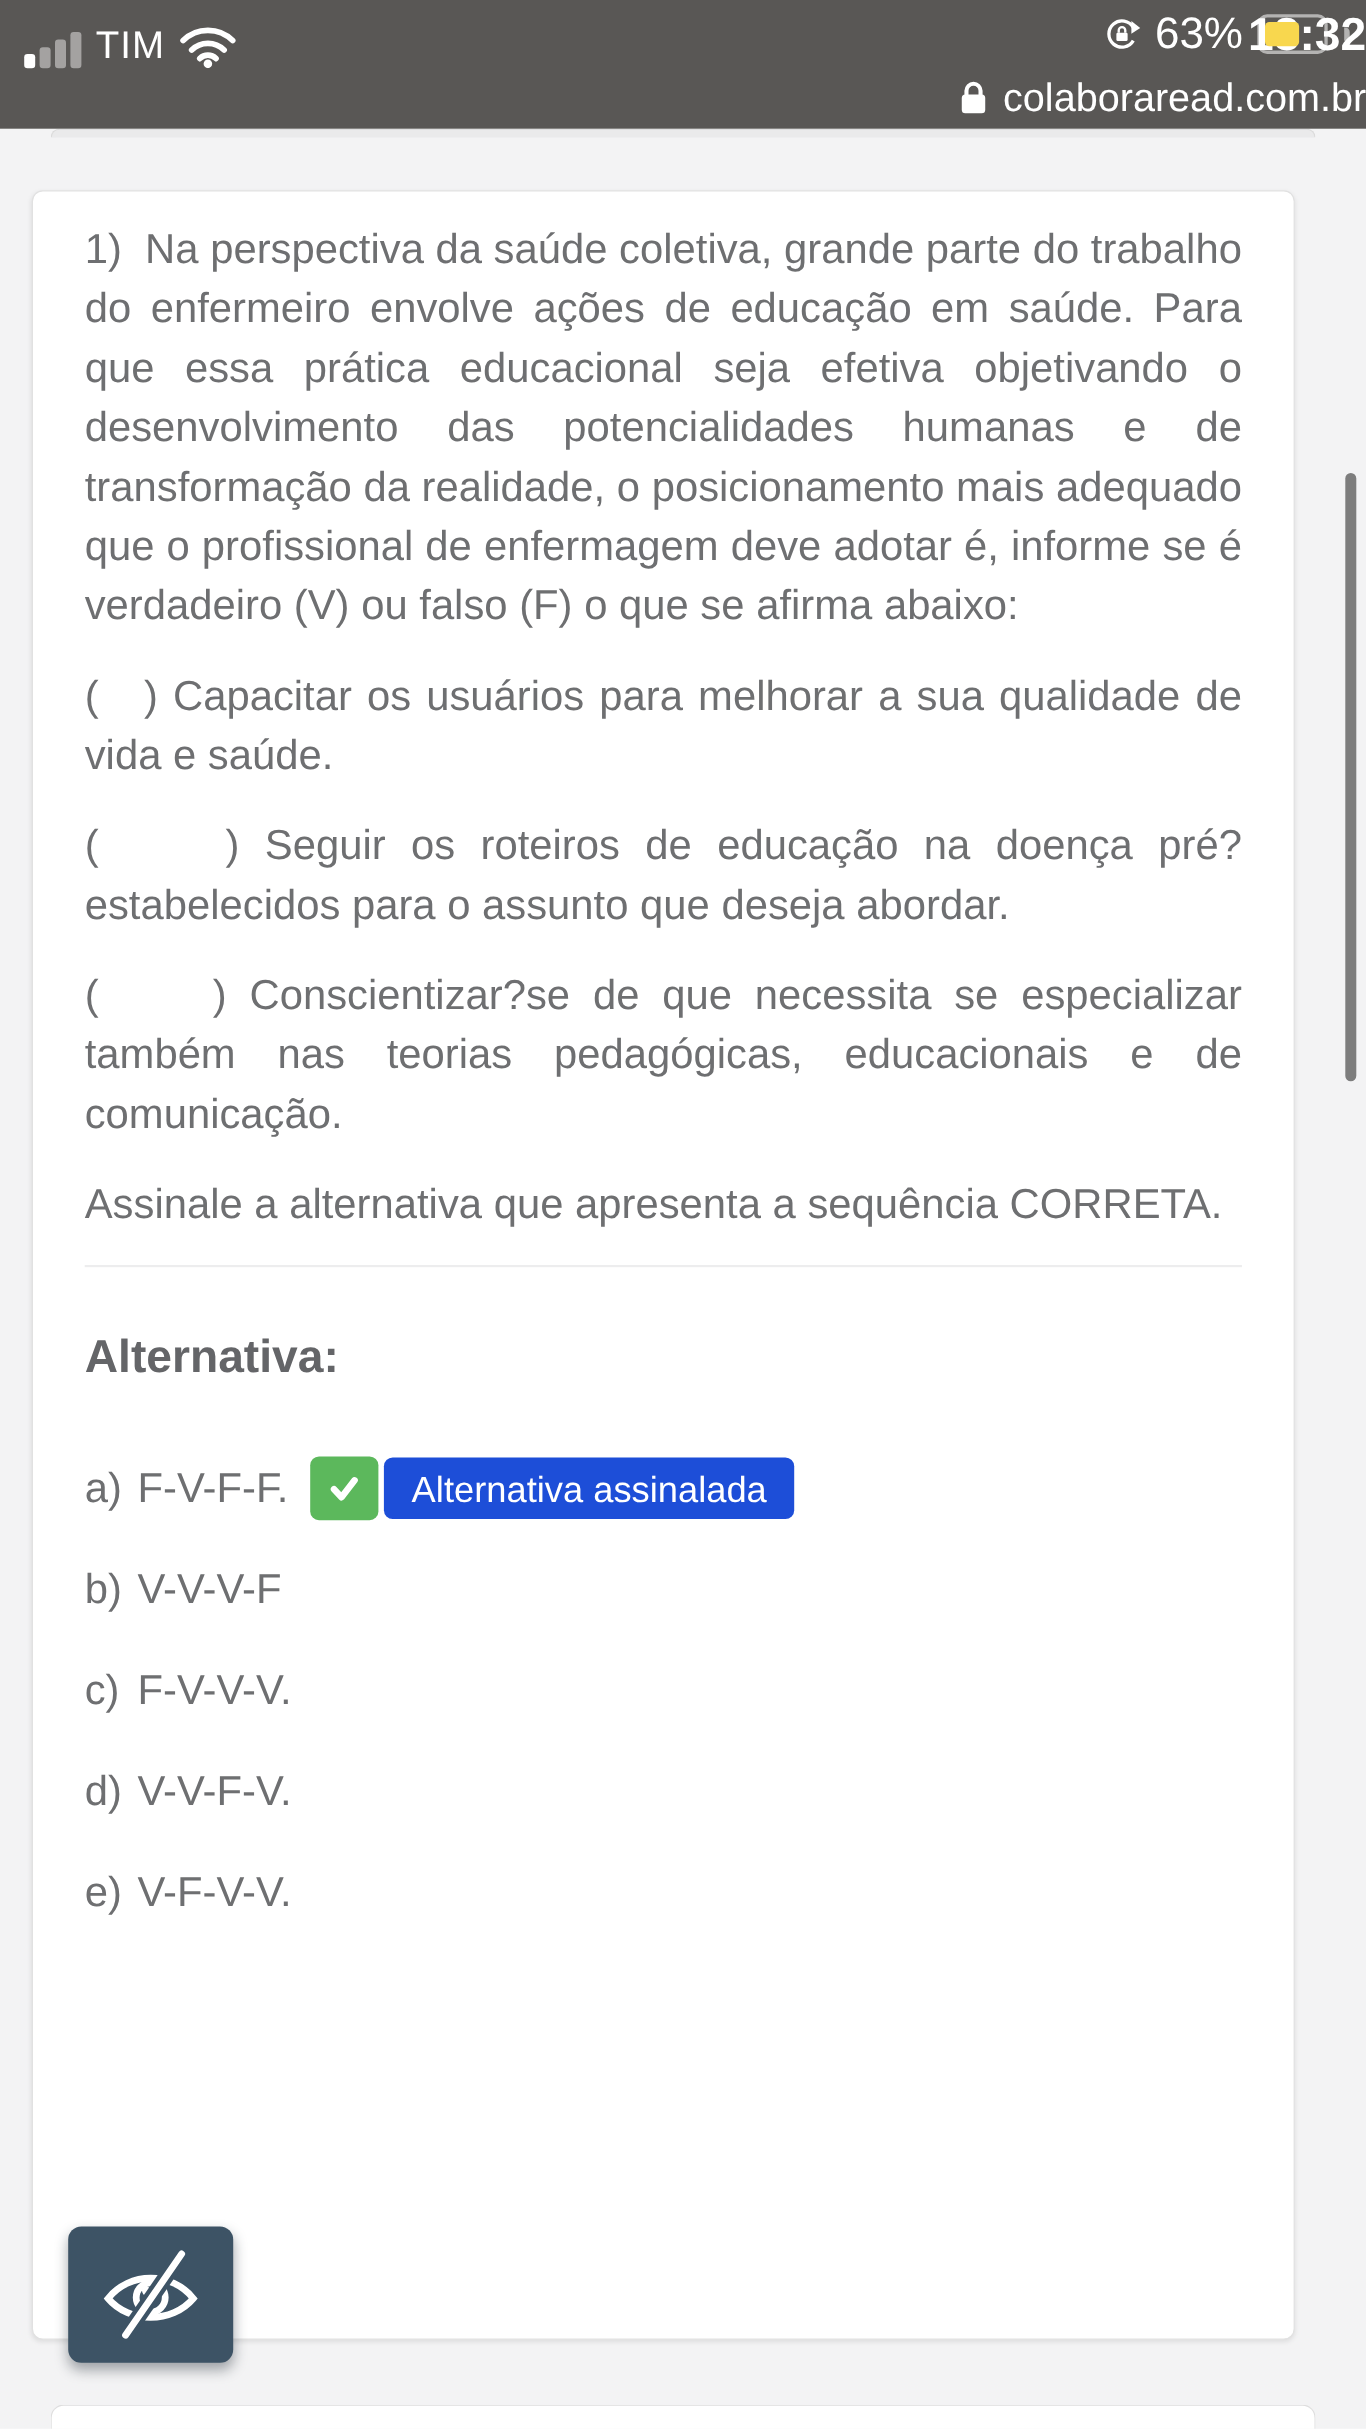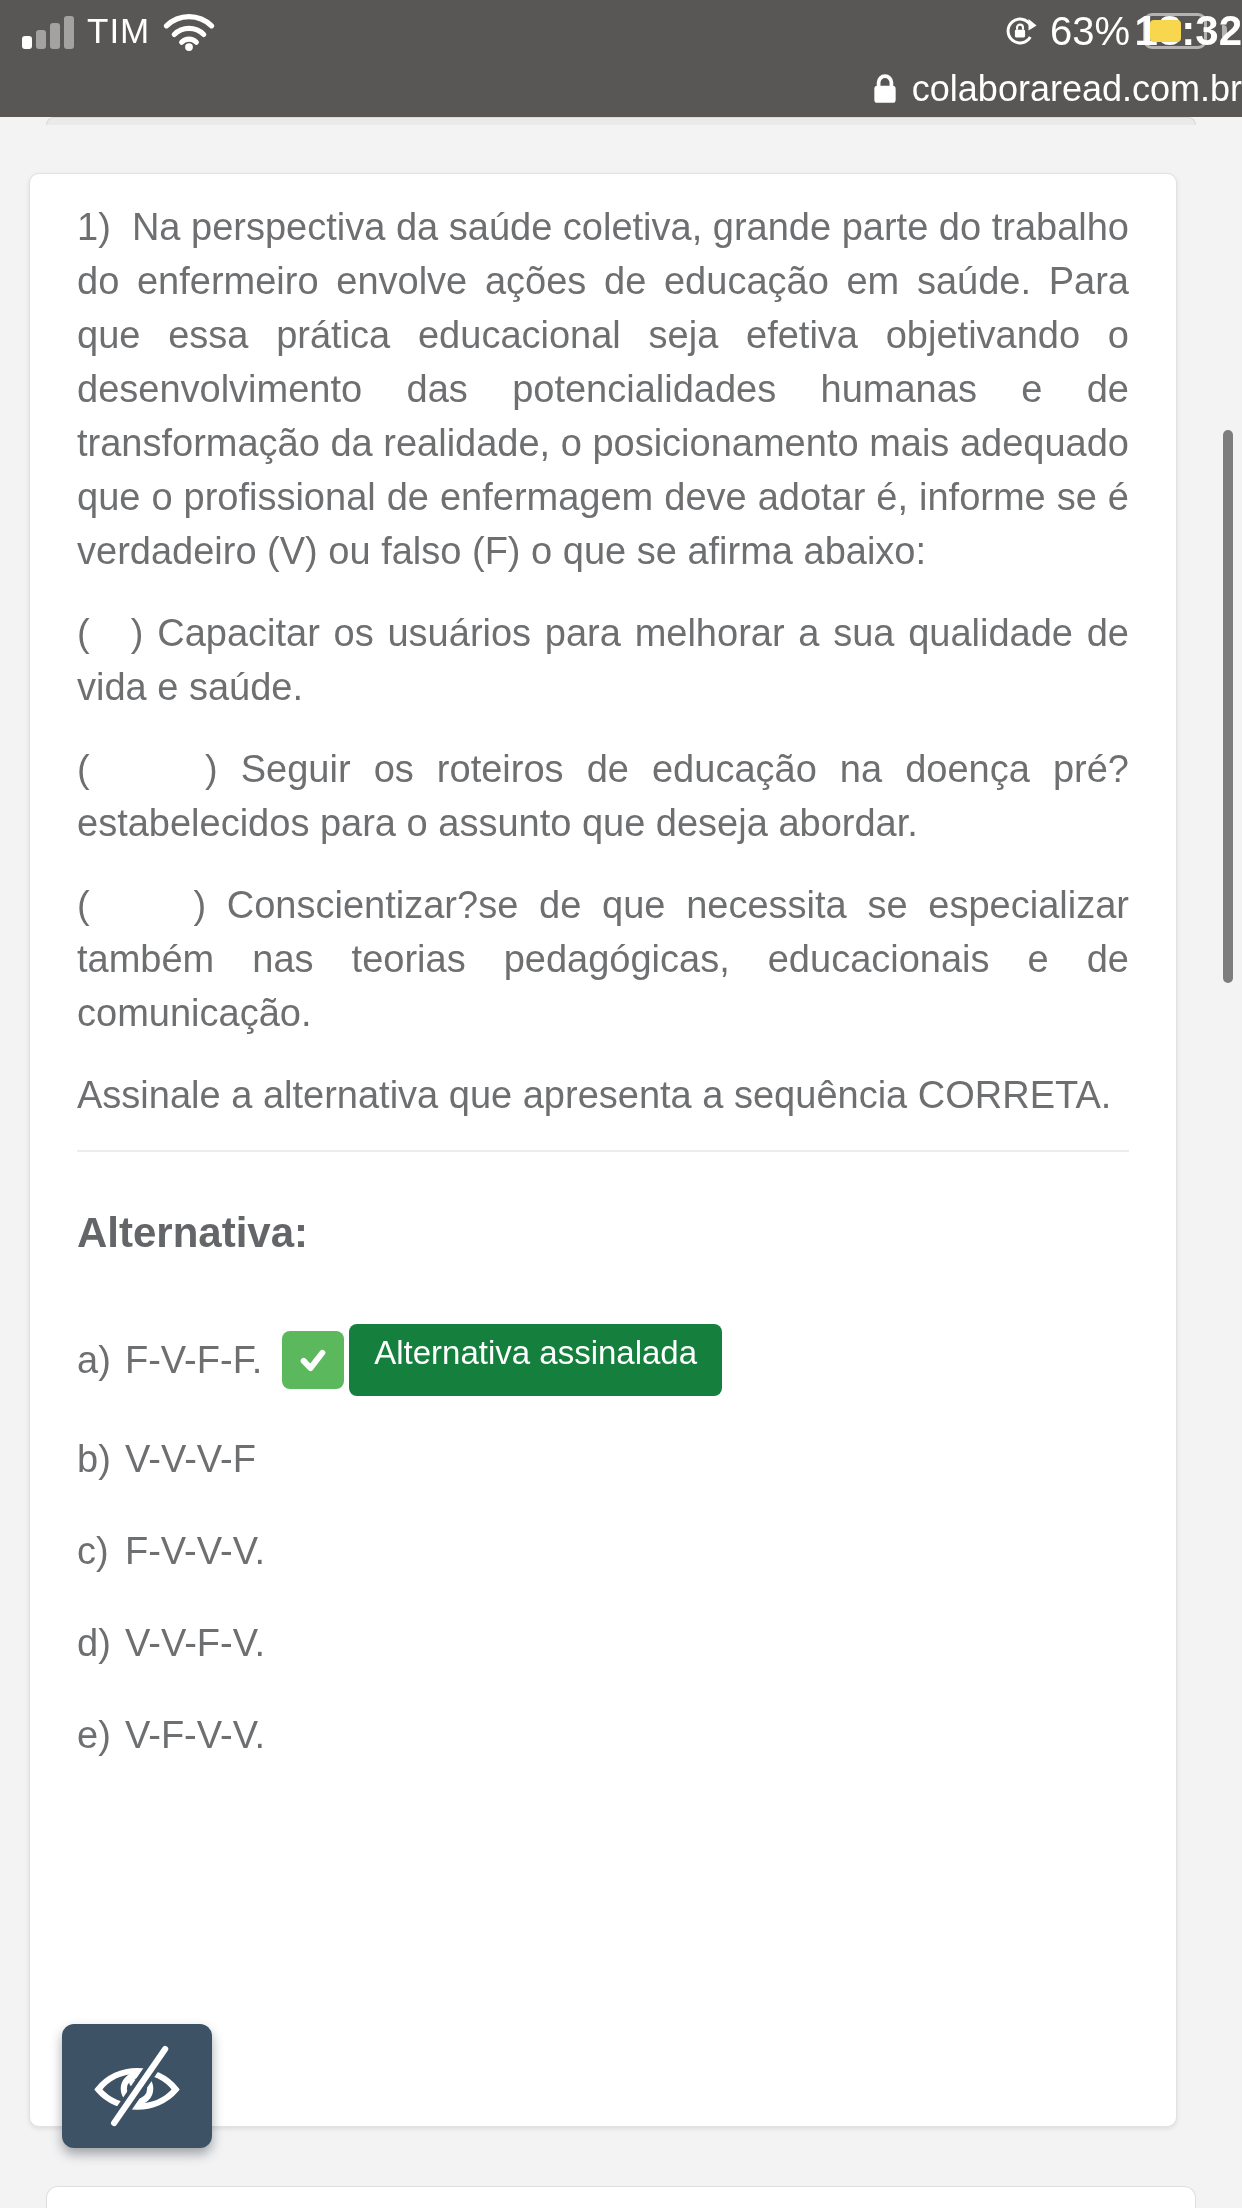--- a/index.html
+++ b/index.html
@@ -8,21 +8,21 @@
     background:#f3f3f4;
     font-family:"Liberation Sans","DejaVu Sans",sans-serif;
     overflow:hidden;
     position:relative;
   }
   
   .chrome{
     position:absolute;left:0;top:0;width:1242px;height:117px;
     background:#595755;color:#fff;z-index:30;
   }
-  .sb-left{position:absolute;left:22px;top:0;height:62px;display:flex;align-items:center;gap:13px;}
+  .sb-left{position:absolute;left:22px;top:0;height:62px;display:flex;align-items:flex-end;gap:13px;}
   .sig{display:flex;align-items:flex-end;gap:4px;height:33px;margin-top:3px;}
   .sig span{display:block;width:10px;border-radius:3px;background:rgba(255,255,255,.45);}
   .sig .s1{height:13px;background:#ffffff;}
   .sig .s2{height:19px;}
   .sig .s3{height:26px;}
   .sig .s4{height:33px;}
   .carrier{font-size:35px;color:#fff;letter-spacing:1px;}
   .sb-time{
     position:absolute;left:0;top:0;width:100%;height:62px;line-height:62px;
     text-align:right;font-size:42px;font-weight:600;color:#fff;
@@ -67,22 +67,22 @@
   .alt{display:flex;align-items:center;min-height:58px;margin-top:34px;}
   .alt:first-of-type{margin-top:64px;}
   .alt-label{font-size:38px;color:#6e6f71;min-width:46px;display:inline-block;}
   .alt-value{font-size:38px;color:#6e6f71;margin-left:2px;}
   .badge-check{
     width:62px;height:58px;margin-left:20px;flex:0 0 auto;
     background:#5cb85c;border-radius:8px;
     display:flex;align-items:center;justify-content:center;
   }
   .badge-selected{
-    height:72px;line-height:58px;margin-left:5px;padding:0 25px;
-    background:#15803d;border-radius:8px;
+    height:56px;line-height:58px;margin-left:5px;padding:0 25px;
+    background:#1d4ed8;border-radius:8px;
     color:#fff;font-size:33px;white-space:nowrap;
   }
   
   .eye-btn{
     position:absolute;left:62px;top:2024px;width:150px;height:124px;
     background:#3d5365;border:none;border-radius:12px;
     box-shadow:0 6px 12px rgba(30,40,50,.4);
     display:flex;align-items:center;justify-content:center;
     cursor:pointer;z-index:10;
   }

